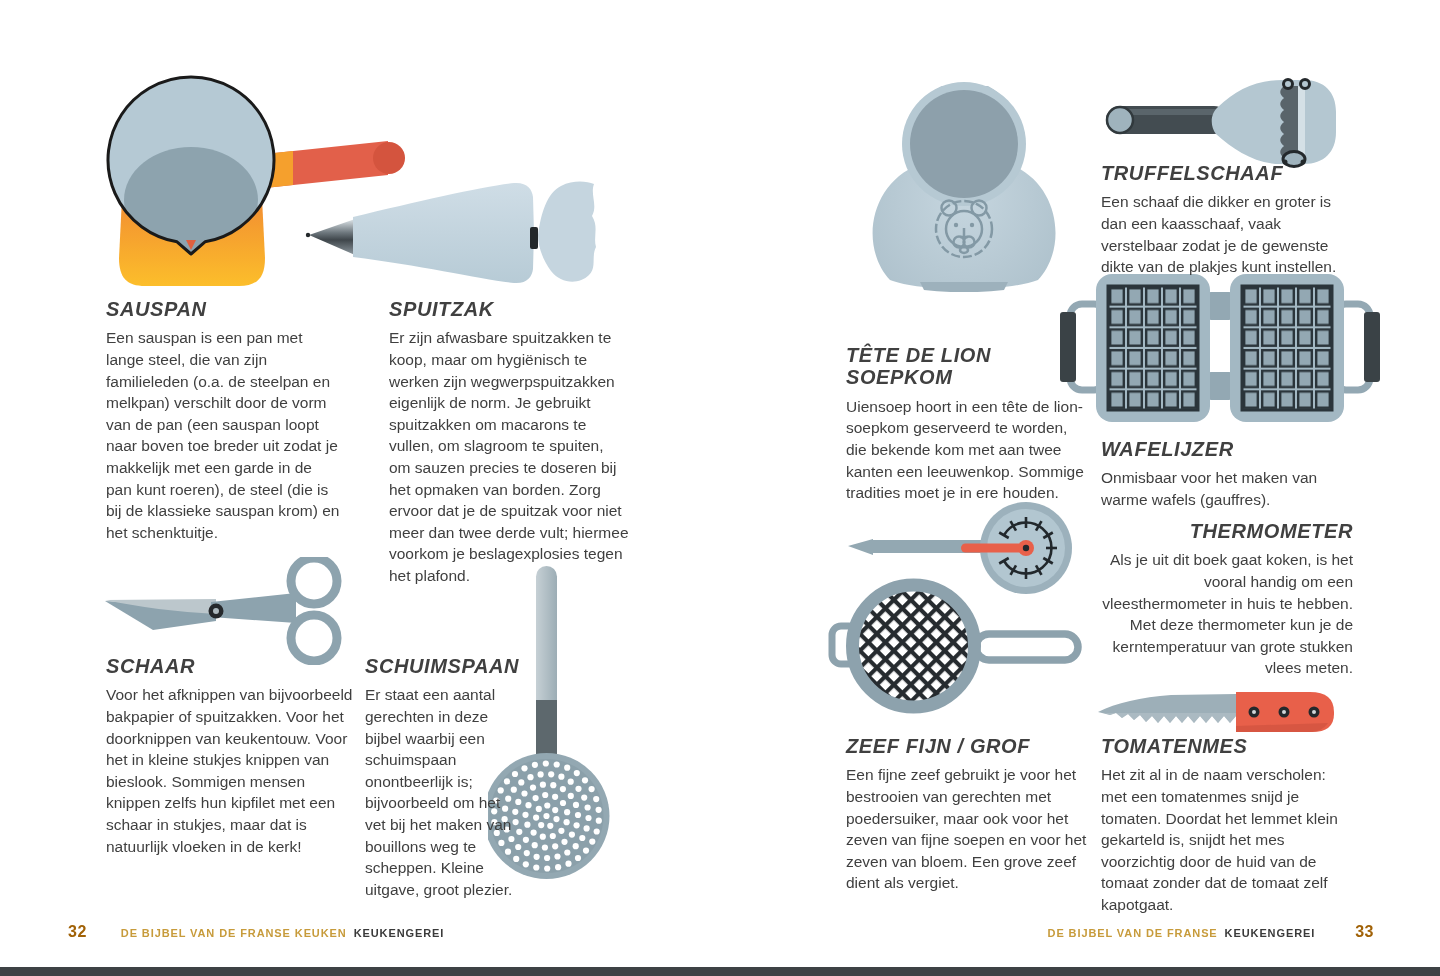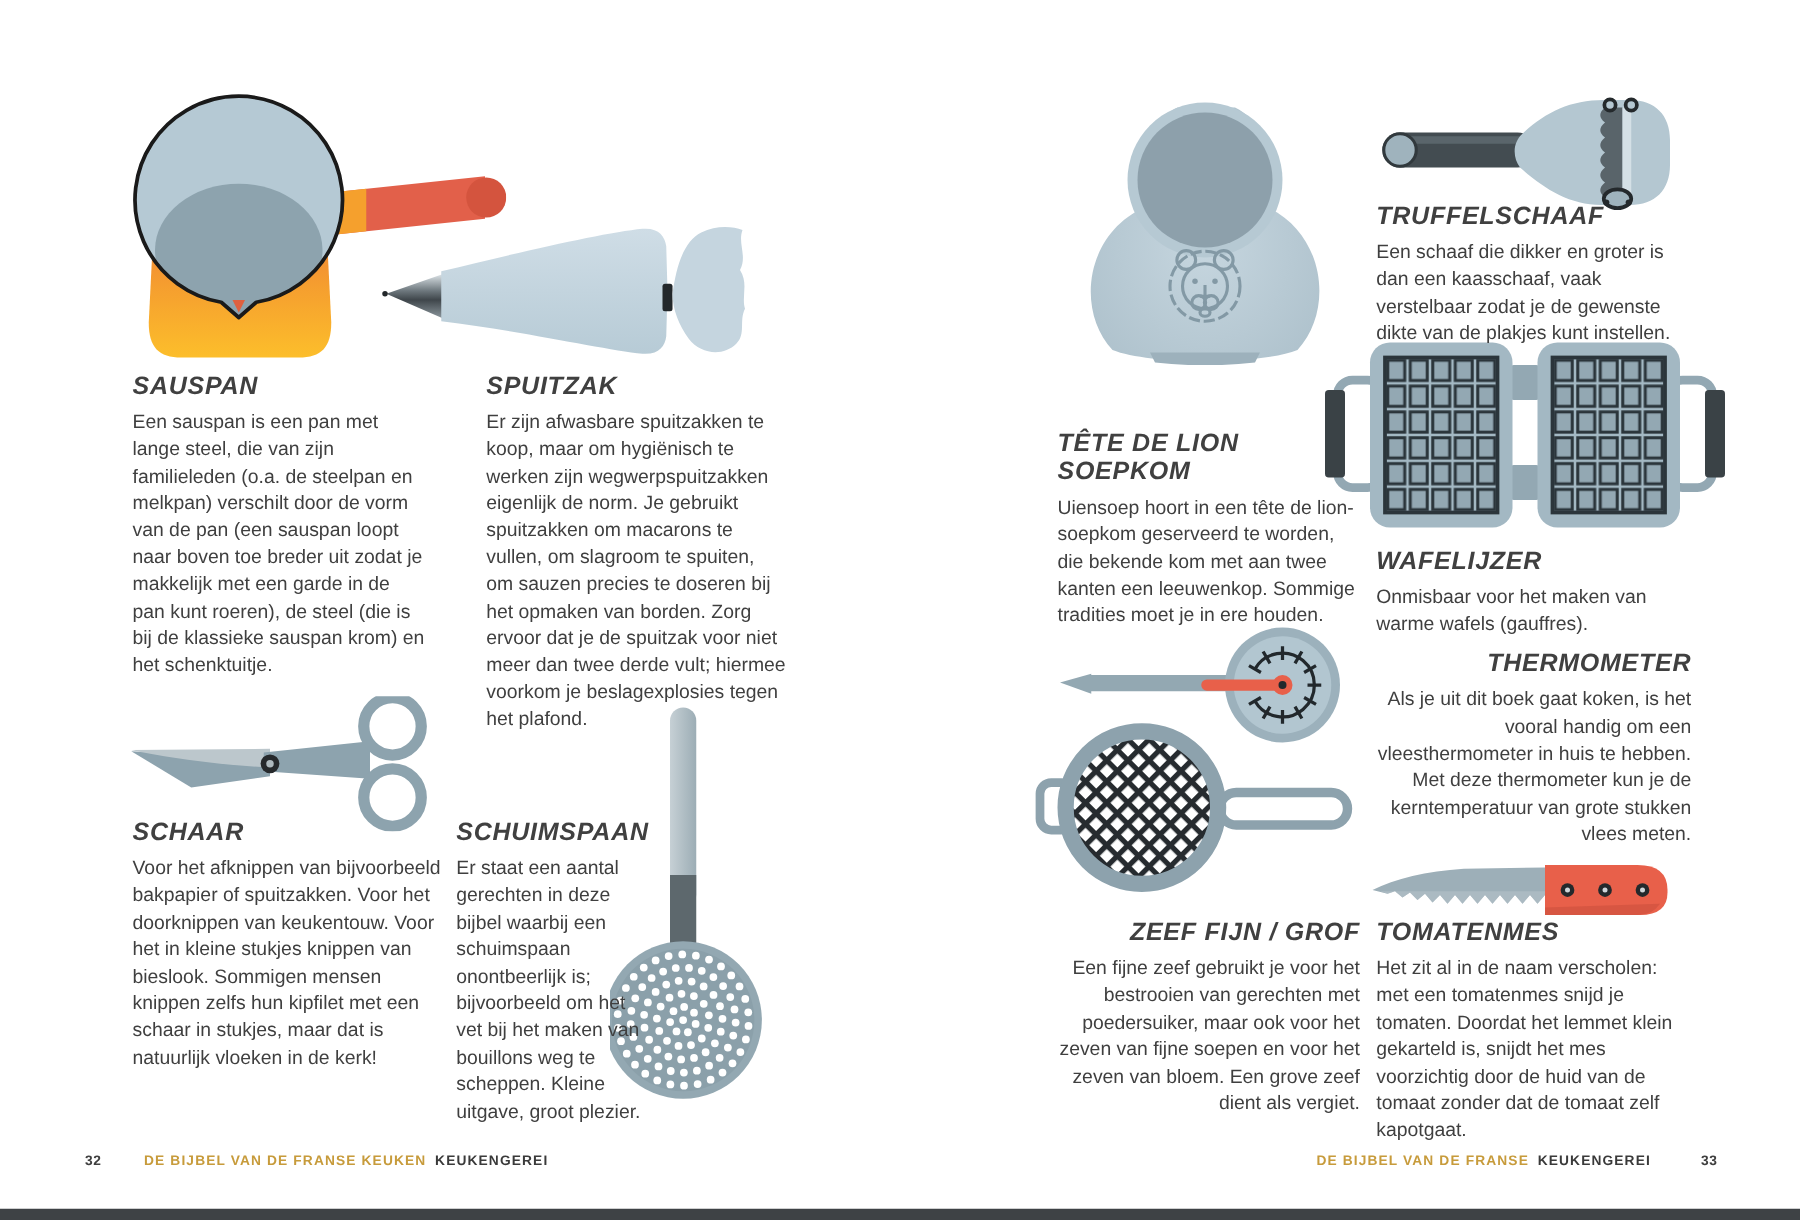--- a/index.html
+++ b/index.html
@@ -13,21 +13,21 @@
     line-height:1.12;color:#404040;font-style:italic;
   }
   .sec p{margin:0;font-size:15.5px;line-height:21.6px;color:#3f3f3f;}
   .illu{position:absolute;}
   .footer{
     position:absolute;top:923px;display:flex;align-items:baseline;
     font-size:11px;font-weight:700;letter-spacing:.9px;
   }
   .footer .gold{color:#c79b3b;}
   .footer .dark{color:#3a3a3a;margin-left:7px;}
-  .footer .pagenum{color:#404040;font-size:11px;letter-spacing:.5px;}
+  .footer .pagenum{color:#a16207;font-size:16px;letter-spacing:.5px;}
   .footer.fl{left:68px;}
   .footer.fl .pagenum{margin-right:34px;}
   .footer.fr{right:66px;}
   .footer.fr .pagenum{margin-left:40px;}
   .bottom-bar{position:absolute;left:0;bottom:0;width:1440px;height:9px;background:#3e4245;}
 </style>
 </head>
 <body>
 
 <svg class="illu" style="left:93px;top:58px;" width="312" height="238" viewBox="0 0 312 238">
@@ -339,21 +339,21 @@
 <div class="sec" style="left:1101px;top:438px;width:252px;">
   <h2>WAFELIJZER</h2>
   <p>Onmisbaar voor het maken van warme wafels (gauffres).</p>
 </div>
 
 <div class="sec" style="left:1101px;top:520px;width:252px;text-align:right;">
   <h2>THERMOMETER</h2>
   <p>Als je uit dit boek gaat koken, is het vooral handig om een vleesthermometer in huis te hebben. Met deze thermometer kun je de kerntemperatuur van grote stukken vlees meten.</p>
 </div>
 
-<div class="sec" style="left:846px;top:735px;width:242px;text-align:right;">
+<div class="sec" style="left:846px;top:735px;width:242px;">
   <h2>ZEEF FIJN / GROF</h2>
   <p>Een fijne zeef gebruikt je voor het bestrooien van gerechten met poedersuiker, maar ook voor het zeven van fijne soepen en voor het zeven van bloem. Een grove zeef dient als vergiet.</p>
 </div>
 
 <div class="sec" style="left:1101px;top:735px;width:252px;">
   <h2>TOMATENMES</h2>
   <p>Het zit al in de naam verscholen: met een tomatenmes snijd je tomaten. Doordat het lemmet klein gekarteld is, snijdt het mes voorzichtig door de huid van de tomaat zonder dat de tomaat zelf kapotgaat.</p>
 </div>
 
 <div class="footer fl">

